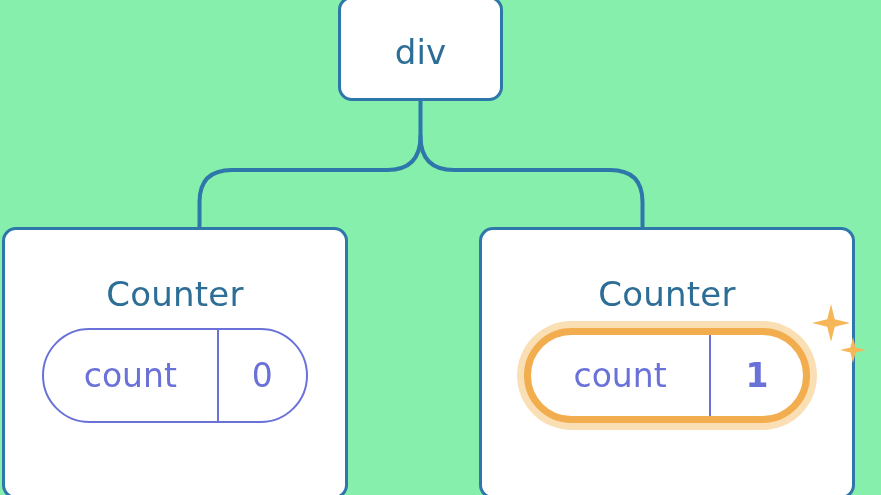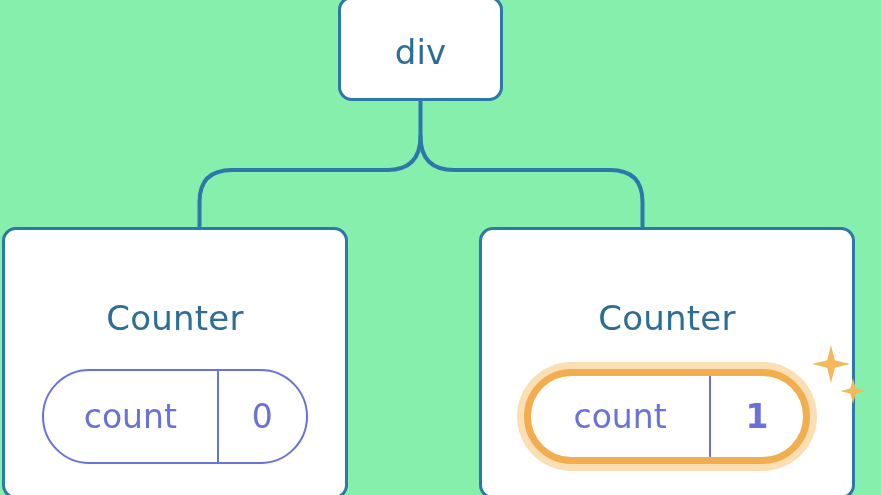--- a/index.html
+++ b/index.html
@@ -67,27 +67,27 @@
 
   .node-title {
     color: #2d6e96;
     font-size: 34px;
     font-weight: 400;
     letter-spacing: 0.2px;
     line-height: 1;
     white-space: nowrap;
   }
   .node-child .node-title {
-    margin-top: 71px;
+    margin-top: 47px;
   }
 
   
   .pill-wrap {
     position: relative;
-    margin-top: 34px;
+    margin-top: 17px;
   }
   .pill {
     position: relative;
     display: flex;
     align-items: stretch;
     height: 95px;
     border: 2px solid #6a72d8;
     border-radius: 48px;
     box-sizing: border-box;
     background: #ffffff;

